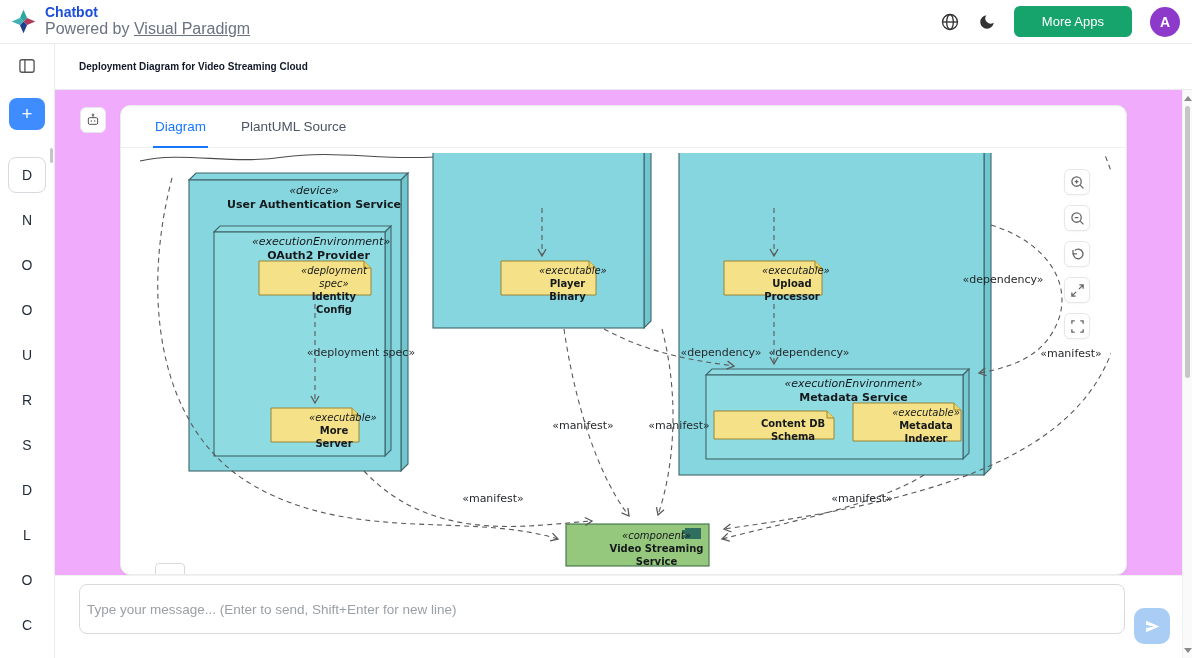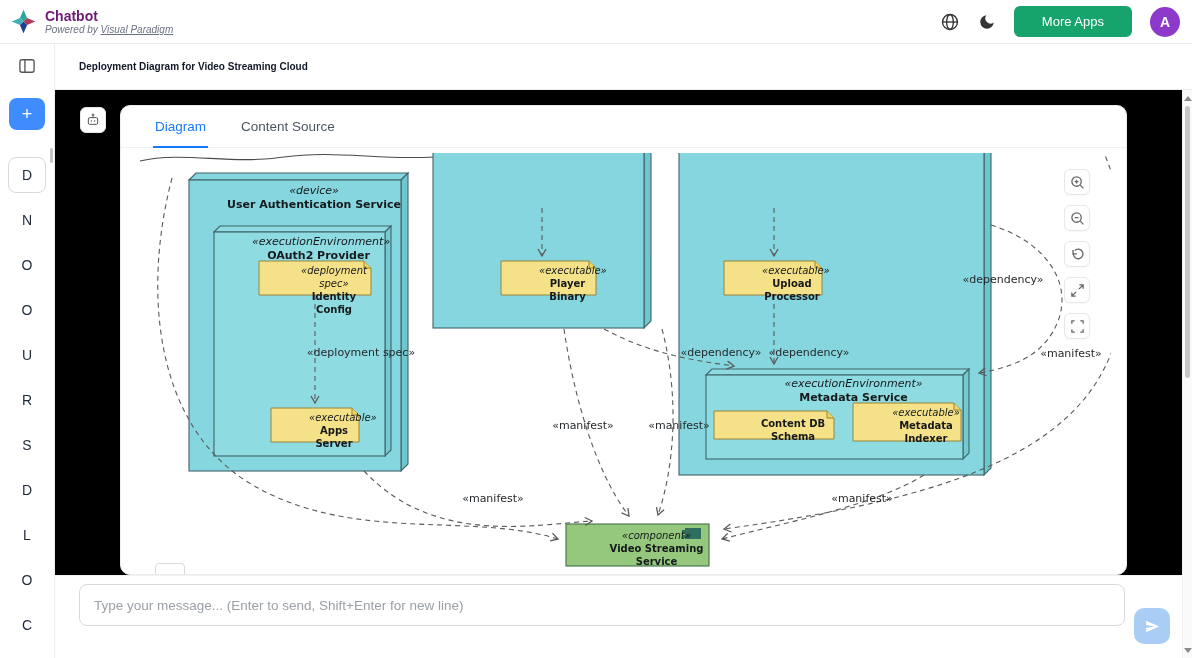--- a/index.html
+++ b/index.html
@@ -6,22 +6,22 @@
   html,body { width:1192px; height:658px; overflow:hidden; }
   body { font-family:"Liberation Sans",sans-serif; background:#fff; position:relative; color:#1f2937; }
 
   
   .header { position:absolute; top:0; left:0; right:0; height:44px; background:#fff;
             border-bottom:1px solid #e8eaed; display:flex; align-items:center;
             justify-content:space-between; padding:0 12px 0 10px; z-index:50; }
   .h-left { display:flex; align-items:center; gap:8px; }
   .logo { width:27px; height:27px; }
   .h-titles { display:flex; flex-direction:column; line-height:1.15; }
-  .app-title { font-size:14px; font-weight:bold; color:#701a75; }
-  .powered { font-size:10px; color:#6b7280;font-style:italic; }
+  .app-title { font-size:14px; font-weight:bold; color:#1d4ed8; }
+  .powered { font-size:16px; color:#6b7280; }
   .powered a { color:#6b7280; text-decoration:underline; cursor:pointer; }
   .h-right { display:flex; align-items:center; gap:18px; }
   .icon-btn { background:none; border:none; cursor:pointer; display:flex; align-items:center; }
   .more-apps { background:#17a36c; color:#fff; border:none; border-radius:6px;
                font-size:13px; padding:8px 28px; cursor:pointer; font-family:inherit; }
   .avatar { width:30px; height:30px; border-radius:50%; background:#8d39c9; color:#fff;
             font-size:14px; font-weight:bold; display:flex; align-items:center; justify-content:center; cursor:pointer; }
 
   
   .sidebar { position:absolute; top:44px; left:0; bottom:0; width:55px; background:#fff;
@@ -37,21 +37,21 @@
   .sb-item .pill { width:38px; height:36px; display:flex; align-items:center; justify-content:center; border-radius:8px; }
   .sb-item.active .pill { border:1px solid #d6d9de; background:#fff; }
   .sb-scroll { position:absolute; right:1px; top:104px; width:3px; height:15px; background:#c4c4c4; border-radius:2px; }
 
   
   .titlebar { position:absolute; top:44px; left:55px; right:0; height:46px; background:#fff;
               border-bottom:1px solid #e8eaed; display:flex; align-items:center; padding-left:24px; z-index:30; }
   .page-title { font-size:10px; font-weight:bold; color:#111827; }
 
   
-  .content { position:absolute; top:90px; left:55px; right:0; bottom:0; background:#000000; }
+  .content { position:absolute; top:90px; left:55px; right:0; bottom:0; background:#f0abfc; }
   .bot-badge { position:absolute; left:25px; top:17px; width:26px; height:26px; border:1px solid #e5e7eb;
                border-radius:6px; background:#fff; display:flex; align-items:center; justify-content:center; }
   .card { position:absolute; left:65px; top:15px; width:1007px; height:470px; background:#fff;
           border:1px solid #ececec; border-radius:10px; box-shadow:0 1px 3px rgba(0,0,0,.05); overflow:hidden; }
   .tabs { height:42px; border-bottom:1px solid #f0f0f0; display:flex; align-items:stretch; padding-left:32px; gap:31px; }
   .tab { background:none; border:none; font-family:inherit; font-size:13.5px; color:#4b5563; cursor:pointer;
          position:relative; display:flex; align-items:center; padding:0 2px; }
   .tab.active { color:#1677ff; }
   .tab.active::after { content:""; position:absolute; left:0; right:0; bottom:-1px; height:2px; background:#1677ff; }
 
@@ -68,22 +68,22 @@
 
   .dtoolbar { position:absolute; right:36px; top:63px; display:flex; flex-direction:column; gap:10px; }
   .dtool { width:26px; height:26px; background:#fff; border:1px solid #e5e7eb; border-radius:6px;
            display:flex; align-items:center; justify-content:center; cursor:pointer; box-shadow:0 1px 2px rgba(0,0,0,.04); }
   .partial-ctrl { position:absolute; left:34px; top:457px; width:30px; height:22px; background:#fff;
                   border:1px solid #d9d9d9; border-radius:4px; }
 
   
   .composer { position:absolute; left:55px; right:0; bottom:0; height:83px; background:#fff;
               border-top:1px solid #f1f1f1; z-index:30; }
-  .msg-input { position:absolute; left:24px; top:8px; width:1046px; height:42px; border:1px solid #d9d9d9;
-               border-radius:8px; padding:0 14px; font-size:13.5px; font-family:inherit; color:#111; outline:none; }
+  .msg-input { position:absolute; left:24px; top:8px; width:1046px; height:50px; border:1px solid #d9d9d9;
+               border-radius:8px; padding:0 7px; font-size:13.5px; font-family:inherit; color:#111; outline:none; }
   .msg-input::placeholder { color:#9aa0a6; }
   .send-btn { position:absolute; right:22px; bottom:14px; width:36px; height:36px; border:none; border-radius:10px;
               background:#a9cdf4; display:flex; align-items:center; justify-content:center; cursor:pointer; }
 
   
   .vscroll { position:absolute; right:0; top:90px; bottom:0; width:10px; background:#fafafa;
              border-left:1px solid #f0f0f0; z-index:60; }
   .vs-up, .vs-down { position:absolute; left:0; width:9px; height:12px; display:flex; align-items:center; justify-content:center; }
   .vs-up { top:2px; } .vs-down { bottom:2px; }
   .tri-up { width:0; height:0; border-left:4px solid transparent; border-right:4px solid transparent; border-bottom:5px solid #8a8a8a; }
@@ -183,21 +183,21 @@
       <circle cx="9.5" cy="13.5" r="1.1" fill="#555" stroke="none"></circle>
       <circle cx="14.5" cy="13.5" r="1.1" fill="#555" stroke="none"></circle>
       <line x1="12" y1="5.5" x2="12" y2="8.5"></line>
         <circle cx="12" cy="4.2" r="1.3"></circle>
     </svg>
   </div>
 
   <div class="card">
     <div class="tabs">
       <button class="tab active">Diagram</button>
-      <button class="tab">Content Source</button>
+      <button class="tab">PlantUML Source</button>
     </div>
 
     <div class="canvas">
       <svg class="scene" width="977" height="423" viewBox="0 0 977 423">
         <defs>
           <marker id="arr" markerWidth="10" markerHeight="10" refX="8" refY="5" orient="auto" markerUnits="userSpaceOnUse" viewBox="0 0 10 10">
             <path d="M1 1 L8 5 L1 9" fill="none" stroke="#595959" stroke-width="1.3"></path>
           </marker>
         </defs>
 
@@ -276,21 +276,21 @@
       <div class="dlabel" style="left:80px; top:82px; width:171px;">
         <span class="st">«executionEnvironment»</span>
         <span class="nm">OAuth2 Provider</span>
       </div>
       <div class="dlabel small" style="left:125px; top:111px; width:112px;">
         <span class="st">«deployment spec»</span>
         <span class="nm">Identity Config</span>
       </div>
       <div class="dlabel small" style="left:137px; top:258px; width:88px;">
         <span class="st">«executable»</span>
-        <span class="nm">Apps Server</span>
+        <span class="nm">More Server</span>
       </div>
       <div class="dlabel small" style="left:367px; top:111px; width:95px;">
         <span class="st">«executable»</span>
         <span class="nm">Player Binary</span>
       </div>
       <div class="dlabel small" style="left:590px; top:111px; width:98px;">
         <span class="st">«executable»</span>
         <span class="nm">Upload Processor</span>
       </div>
       <div class="dlabel" style="left:572px; top:224px; width:257px;">

